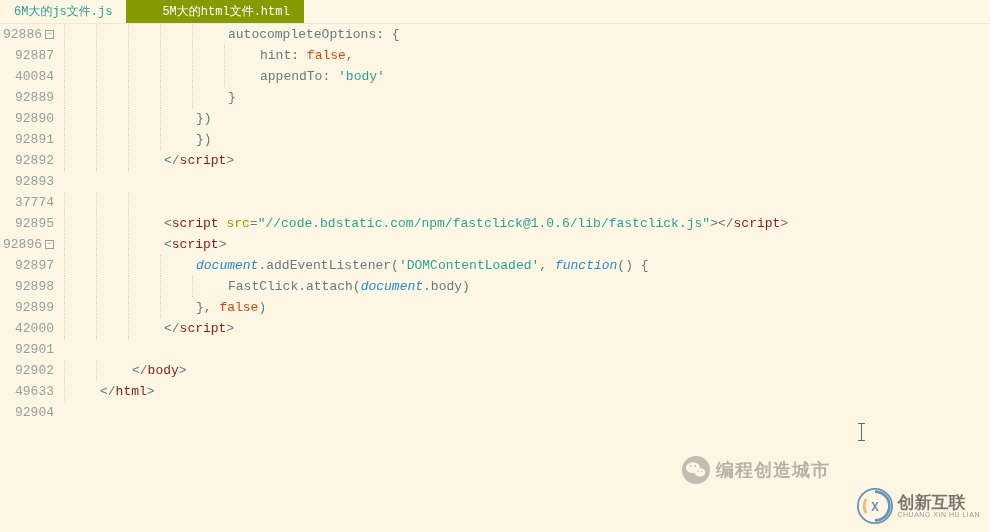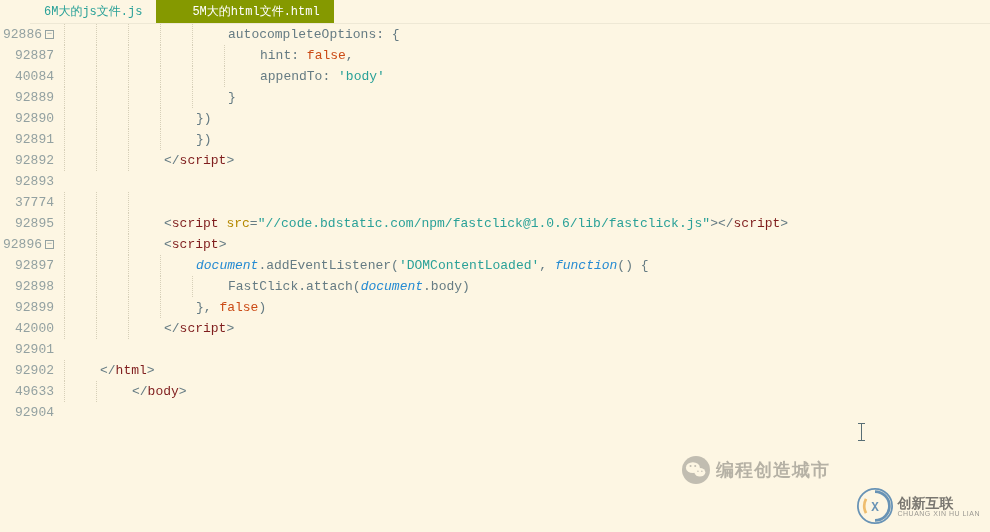--- a/index.html
+++ b/index.html
@@ -11,21 +11,20 @@
       width: 990px;
       height: 532px;
       overflow: hidden;
       position: relative;
     }
     .tabs {
       display: flex;
       background: #fdf6e3;
       height: 24px;
       border-bottom: 1px solid #eee8d5;
-      margin-left: 30px;
     }
     .tab {
       padding: 3px 14px;
       font-size: 12px;
       cursor: pointer;
       display: flex;
       align-items: center;
     }
     .tab-inactive { color: #2aa198; }
     .tab-active { background: #859900; color: #fff; padding-left: 36px; }
@@ -132,21 +131,21 @@
     }
     .cx-icon {
       width: 36px;
       height: 36px;
       margin-right: 4px;
     }
     .cx-text {
       font-family: sans-serif;
       line-height: 1;
     }
-    .cx-main { font-size: 14px; font-weight: bold; color: #333; }
+    .cx-main { font-size: 17px; font-weight: bold; color: #333; }
     .cx-sub { font-size: 7px; color: #666; letter-spacing: 0.5px; }
   </style>
 </head>
 <body>
 
 <div class="tabs">
   <div class="tab tab-inactive">6M大的js文件.js</div>
   <div class="tab tab-active">5M大的html文件.html</div>
 </div>
 
@@ -183,22 +182,22 @@
       <div class="code-line"><span class="indent-guide" style="left: 4px;"></span><span class="indent-guide" style="left: 36px;"></span><span class="indent-guide" style="left: 68px;"></span><span style="padding-left: 104px;"><span class="tok-punct">&lt;/</span><span class="tok-tag">script</span><span class="tok-punct">&gt;</span></span></div>
       <div class="code-line"><span style="padding-left: 8px;"></span></div>
       <div class="code-line"><span class="indent-guide" style="left: 4px;"></span><span class="indent-guide" style="left: 36px;"></span><span class="indent-guide" style="left: 68px;"></span></div>
       <div class="code-line"><span class="indent-guide" style="left: 4px;"></span><span class="indent-guide" style="left: 36px;"></span><span class="indent-guide" style="left: 68px;"></span><span style="padding-left: 104px;"><span class="tok-punct">&lt;</span><span class="tok-tag">script </span><span class="tok-attr">src</span><span class="tok-punct">=</span><span class="tok-str">"//code.bdstatic.com/npm/fastclick@1.0.6/lib/fastclick.js"</span><span class="tok-punct">&gt;&lt;/</span><span class="tok-tag">script</span><span class="tok-punct">&gt;</span></span></div>
       <div class="code-line"><span class="indent-guide" style="left: 4px;"></span><span class="indent-guide" style="left: 36px;"></span><span class="indent-guide" style="left: 68px;"></span><span style="padding-left: 104px;"><span class="tok-punct">&lt;</span><span class="tok-tag">script</span><span class="tok-punct">&gt;</span></span></div>
       <div class="code-line"><span class="indent-guide" style="left: 4px;"></span><span class="indent-guide" style="left: 36px;"></span><span class="indent-guide" style="left: 68px;"></span><span class="indent-guide" style="left: 100px;"></span><span style="padding-left: 136px;"><span class="tok-var">document</span><span class="tok-punct">.</span><span class="tok-func">addEventListener</span><span class="tok-punct">(</span><span class="tok-str">'DOMContentLoaded'</span><span class="tok-punct">, </span><span class="tok-var">function</span><span class="tok-punct">() {</span></span></div>
       <div class="code-line"><span class="indent-guide" style="left: 4px;"></span><span class="indent-guide" style="left: 36px;"></span><span class="indent-guide" style="left: 68px;"></span><span class="indent-guide" style="left: 100px;"></span><span class="indent-guide" style="left: 132px;"></span><span style="padding-left: 168px;"><span class="tok-func">FastClick.attach</span><span class="tok-punct">(</span><span class="tok-var">document</span><span class="tok-punct">.body)</span></span></div>
       <div class="code-line"><span class="indent-guide" style="left: 4px;"></span><span class="indent-guide" style="left: 36px;"></span><span class="indent-guide" style="left: 68px;"></span><span class="indent-guide" style="left: 100px;"></span><span style="padding-left: 136px;"><span class="tok-punct">}, </span><span class="tok-bool">false</span><span class="tok-punct">)</span></span></div>
       <div class="code-line"><span class="indent-guide" style="left: 4px;"></span><span class="indent-guide" style="left: 36px;"></span><span class="indent-guide" style="left: 68px;"></span><span style="padding-left: 104px;"><span class="tok-punct">&lt;/</span><span class="tok-tag">script</span><span class="tok-punct">&gt;</span></span></div>
       <div class="code-line"><span style="padding-left: 8px;"></span></div>
+      <div class="code-line"><span class="indent-guide" style="left: 4px;"></span><span class="indent-guide" style="left: 36px;"></span><span style="padding-left: 72px;"><span class="tok-punct">&lt;/</span><span class="tok-tag">body</span><span class="tok-punct">&gt;</span></span></div>
       <div class="code-line"><span class="indent-guide" style="left: 4px;"></span><span style="padding-left: 40px;"><span class="tok-punct">&lt;/</span><span class="tok-tag">html</span><span class="tok-punct">&gt;</span></span></div>
-      <div class="code-line"><span class="indent-guide" style="left: 4px;"></span><span class="indent-guide" style="left: 36px;"></span><span style="padding-left: 72px;"><span class="tok-punct">&lt;/</span><span class="tok-tag">body</span><span class="tok-punct">&gt;</span></span></div>
       <div class="code-line"><span style="padding-left: 8px;"></span></div>
     </div>
 </div>
 
 <div class="watermark-chat">
   <svg class="wechat-icon" viewBox="0 0 36 36">
     <circle cx="18" cy="18" r="18" fill="#555"></circle>
     <ellipse cx="14" cy="15" rx="9" ry="7" fill="#fdf6e3"></ellipse>
     <ellipse cx="23" cy="21" rx="7" ry="5.5" fill="#fdf6e3"></ellipse>
     <circle cx="11" cy="13" r="1.3" fill="#555"></circle>

